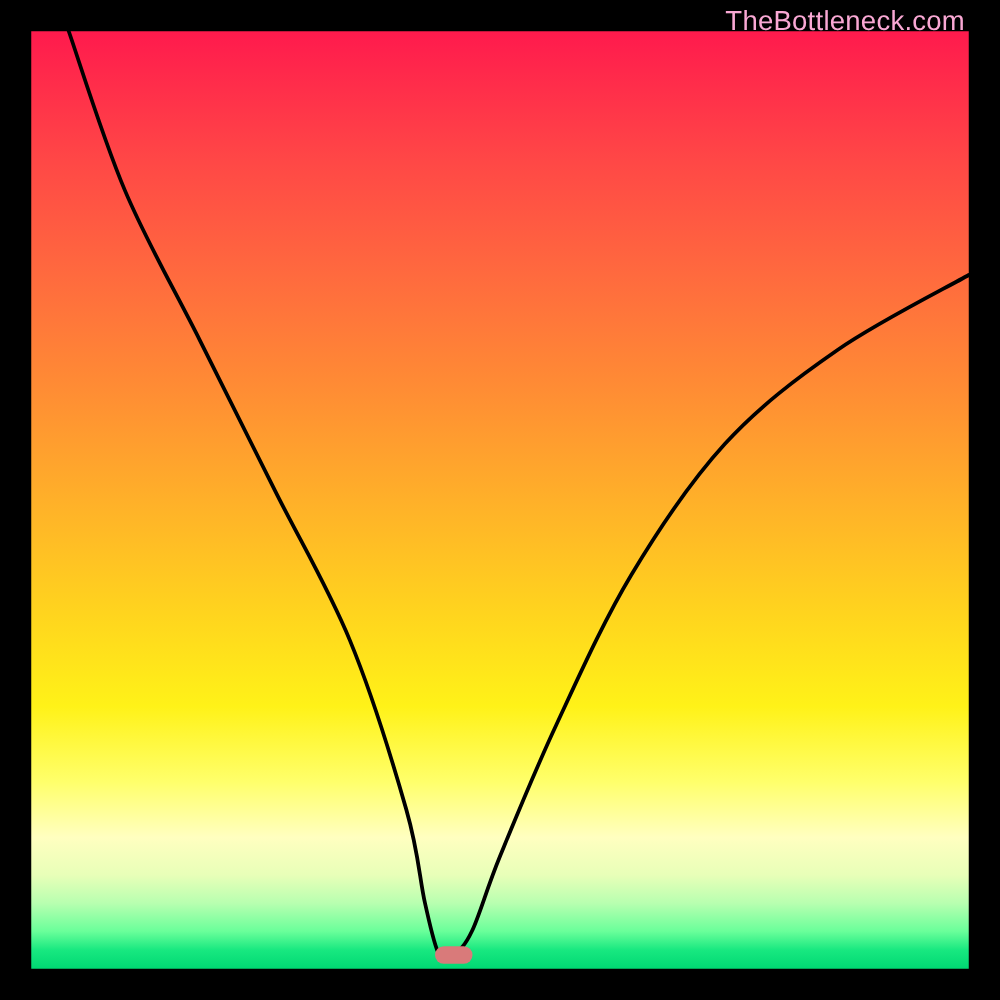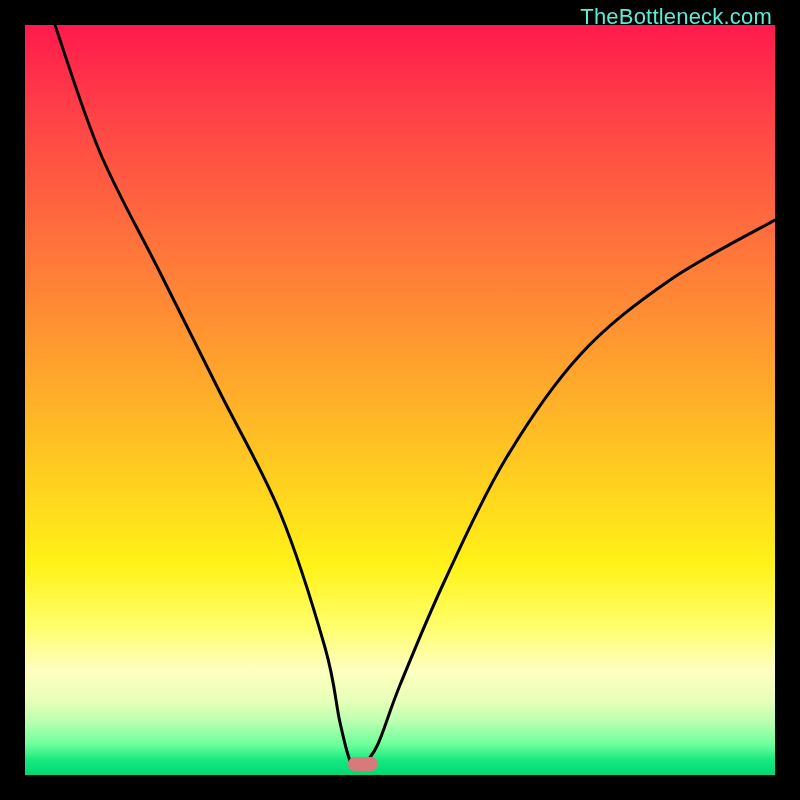--- a/index.html
+++ b/index.html
@@ -42,21 +42,21 @@
       #b8ffb0 93%,
       #6aff9a 96%,
       #18e880 98%,
       #00d873 100%
     );
   }
   .attribution {
     position: absolute;
     top: 4px;
     right: 28px;
-    color: #5eead4;
+    color: #f9a8d4;
     font-size: 22px;
     font-weight: 500;
     letter-spacing: 0.2px;
     user-select: none;
   }
   svg.curve {
     position: absolute;
     left: 0;
     top: 0;
     width: 750px;

